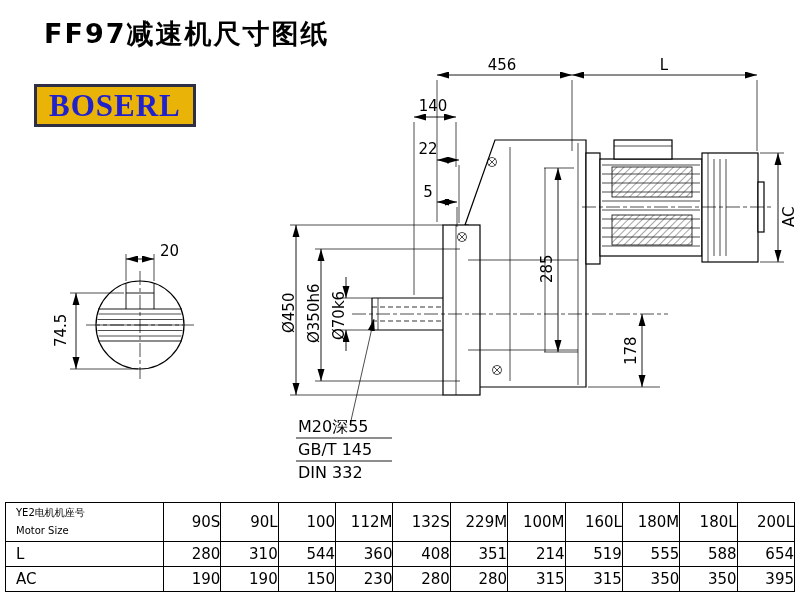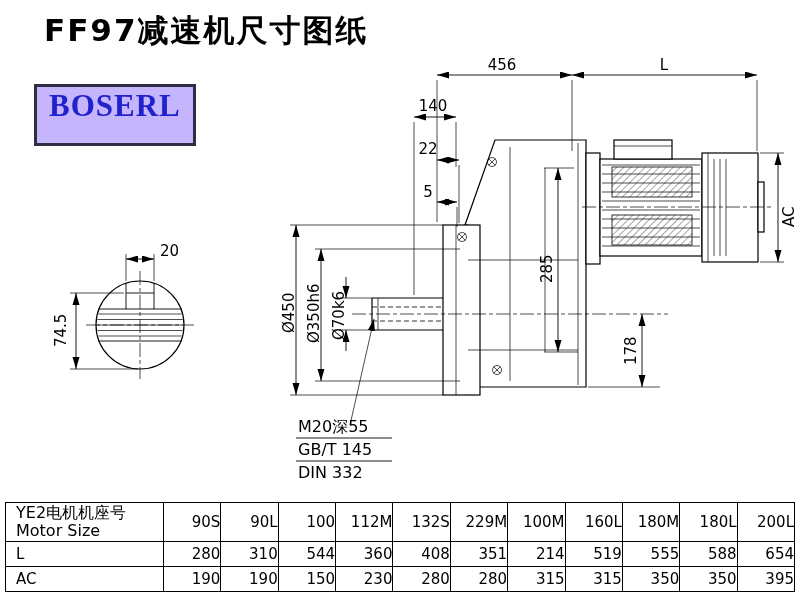--- a/index.html
+++ b/index.html
@@ -1,38 +1,38 @@
 <!DOCTYPE html>
 <html><head>
 <meta charset="utf-8">
 <style>
   * { margin:0; padding:0; box-sizing:border-box; }
   html,body { width:800px; height:616px; background:#fff; }
   .page { position:relative; width:800px; height:616px; background:#fff; overflow:hidden;
           font-family:"DejaVu Sans", sans-serif; color:#000; }
-  .title { position:absolute; left:44px; top:10px; font-size:31px; font-weight:bold;
+  .title { position:absolute; left:44px; top:16px; font-size:27px; font-weight:bold;
            letter-spacing:2px; color:#000; }
-  .logo { position:absolute; left:34px; top:84px; border:3px solid #2e2e44; padding:1px 12px 19px; background:#c4b5fd; }
+  .logo { position:absolute; left:34px; top:84px; border:3px solid #2e2e44; padding:1px 12px 0; background:#eab308; }
   .logo span { font-family:"Liberation Serif", serif; font-weight:bold; font-size:31px;
                color:#2222cc; letter-spacing:1px; }
   svg.draw { position:absolute; left:0; top:55px; }
   svg.draw text { font-family:"DejaVu Sans", sans-serif; font-size:15px; fill:#000; }
   svg.draw text.spec { font-size:16px; }
   .k  { stroke:#000; stroke-width:1.2; fill:none; }
   .kw { stroke:#000; stroke-width:1.2; fill:#fff; }
   .t  { stroke:#000; stroke-width:0.7; fill:none; }
   .d  { stroke:#000; stroke-width:0.9; fill:none; }
   .dash { stroke:#000; stroke-width:0.8; stroke-dasharray:5 3; fill:none; }
   .cl { stroke:#000; stroke-width:0.7; stroke-dasharray:14 3 4 3; fill:none; }
   table.mt { position:absolute; left:5px; top:502px; width:790px; border-collapse:collapse; table-layout:fixed; }
   table.mt th, table.mt td { border:1px solid #000; font-size:15px; font-weight:normal;
         text-align:right; vertical-align:middle; padding:0; height:25px; background:#fff; color:#000; }
   table.mt .c0 { width:158px; text-align:left; padding-left:10px; }
   table.mt thead th { height:39px; }
-  .hl2 { font-size:16px; line-height:18px; }
+  .hl2 { font-size:10px; line-height:18px; }
 </style>
 </head>
 <body>
 
 <div class="page">
 
   <h1 class="title">FF97减速机尺寸图纸</h1>
 
   <div class="logo">
     <span>BOSERL</span>

